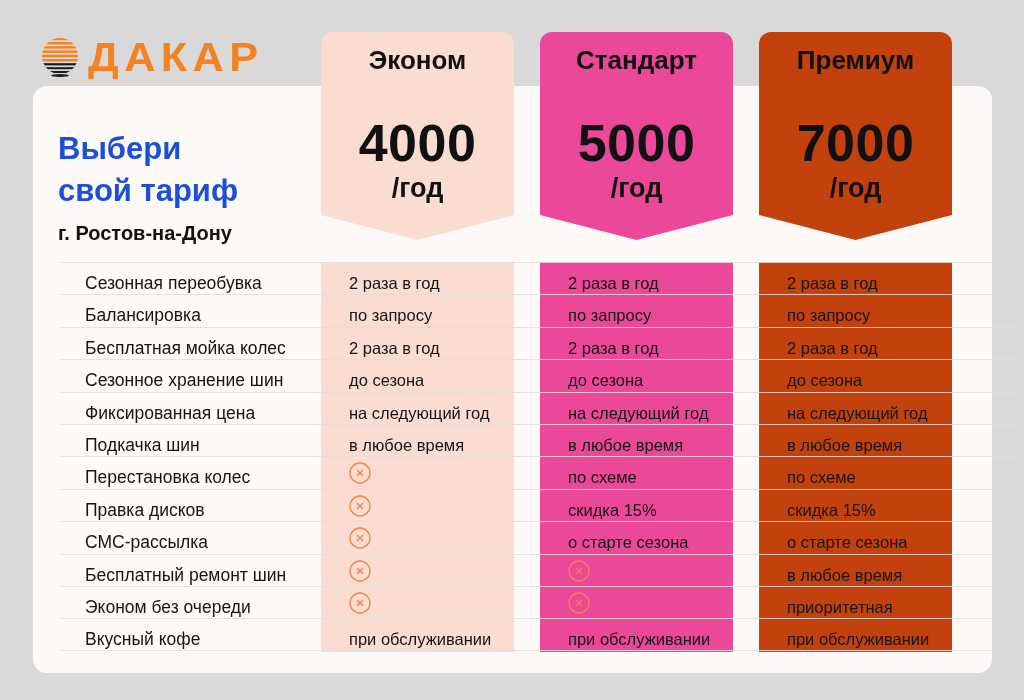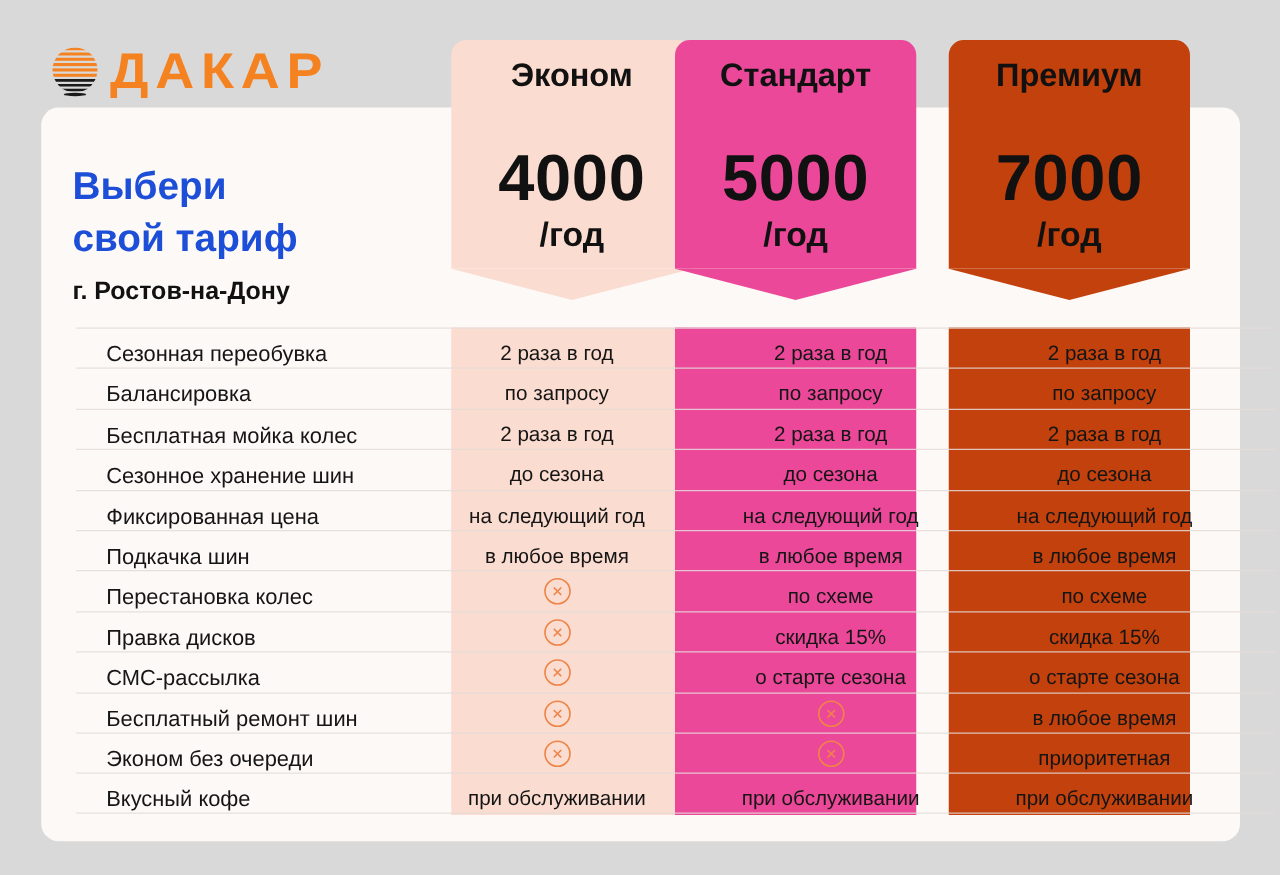--- a/index.html
+++ b/index.html
@@ -18,32 +18,32 @@
   .title { font-size: 31px; font-weight: bold; line-height: 42px; color: #1d4ed8; }
   .subtitle { font-size: 20px; font-weight: bold; margin-top: 10px; color: #111; }
 
   
   .plan-head { position: absolute; top: 32px; width: 193px; height: 183px; border-radius: 12px 12px 0 0; text-align: center; }
   .plan-head::after { content: ""; position: absolute; left: 0; top: 183px; width: 100%; height: 25px; background: inherit; clip-path: polygon(0 0, 100% 0, 50% 100%); }
   .plan-name { position: absolute; left: 0; right: 0; top: 12px; font-size: 26px; font-weight: bold; line-height: 32px; }
   .plan-price { position: absolute; left: 0; right: 0; top: 83px; font-size: 52px; font-weight: bold; line-height: 56px; letter-spacing: 0.5px; }
   .plan-period { position: absolute; left: 0; right: 0; top: 141px; font-size: 27px; font-weight: bold; line-height: 30px; }
 
-  .eco { left: 321px; background: #fbdcd0; margin-left: 40px; }
+  .eco { left: 321px; background: #fbdcd0; }
   .std { left: 540px; background: #ec4899; }
   .prem { left: 759px; background: #c2410c; }
 
   .col-bg { position: absolute; top: 262px; width: 193px; height: 390px; }
 
   
   .table { position: absolute; left: 33px; top: 262px; width: 959px; margin-left: 28px; }
   .row { position: relative; height: 32.4px; border-top: 1.5px solid rgba(228,220,216,0.85); }
   .row.last { border-bottom: 1.5px solid rgba(228,220,216,0.85); }
   .label { position: absolute; left: 24px; top: 0; height: 32.4px; line-height: 32.4px; font-size: 17.5px; color: #151515; transform: translateY(4px); white-space: nowrap; }
-  .cell { position: absolute; top: 0; width: 193px; height: 32.4px; line-height: 32.4px; text-align: center; font-size: 16.5px; color: #151515; white-space: nowrap; }
+  .cell { position: absolute; top: 0; width: 193px; height: 32.4px; line-height: 32.4px; font-size: 16.5px; color: #151515; white-space: nowrap; }
   .cell span.txt { display: inline-block; transform: translateY(4px); }
   .c1 { left: 288px; } .c2 { left: 507px; } .c3 { left: 726px; }
   .x-icon { display: inline-block; width: 22px; height: 22px; margin-top: 5px; vertical-align: top; }
   .x-icon svg { display: block; width: 22px; height: 22px; }
 </style>
 </head>
 <body>
 
 <div class="logo">
   <span>

